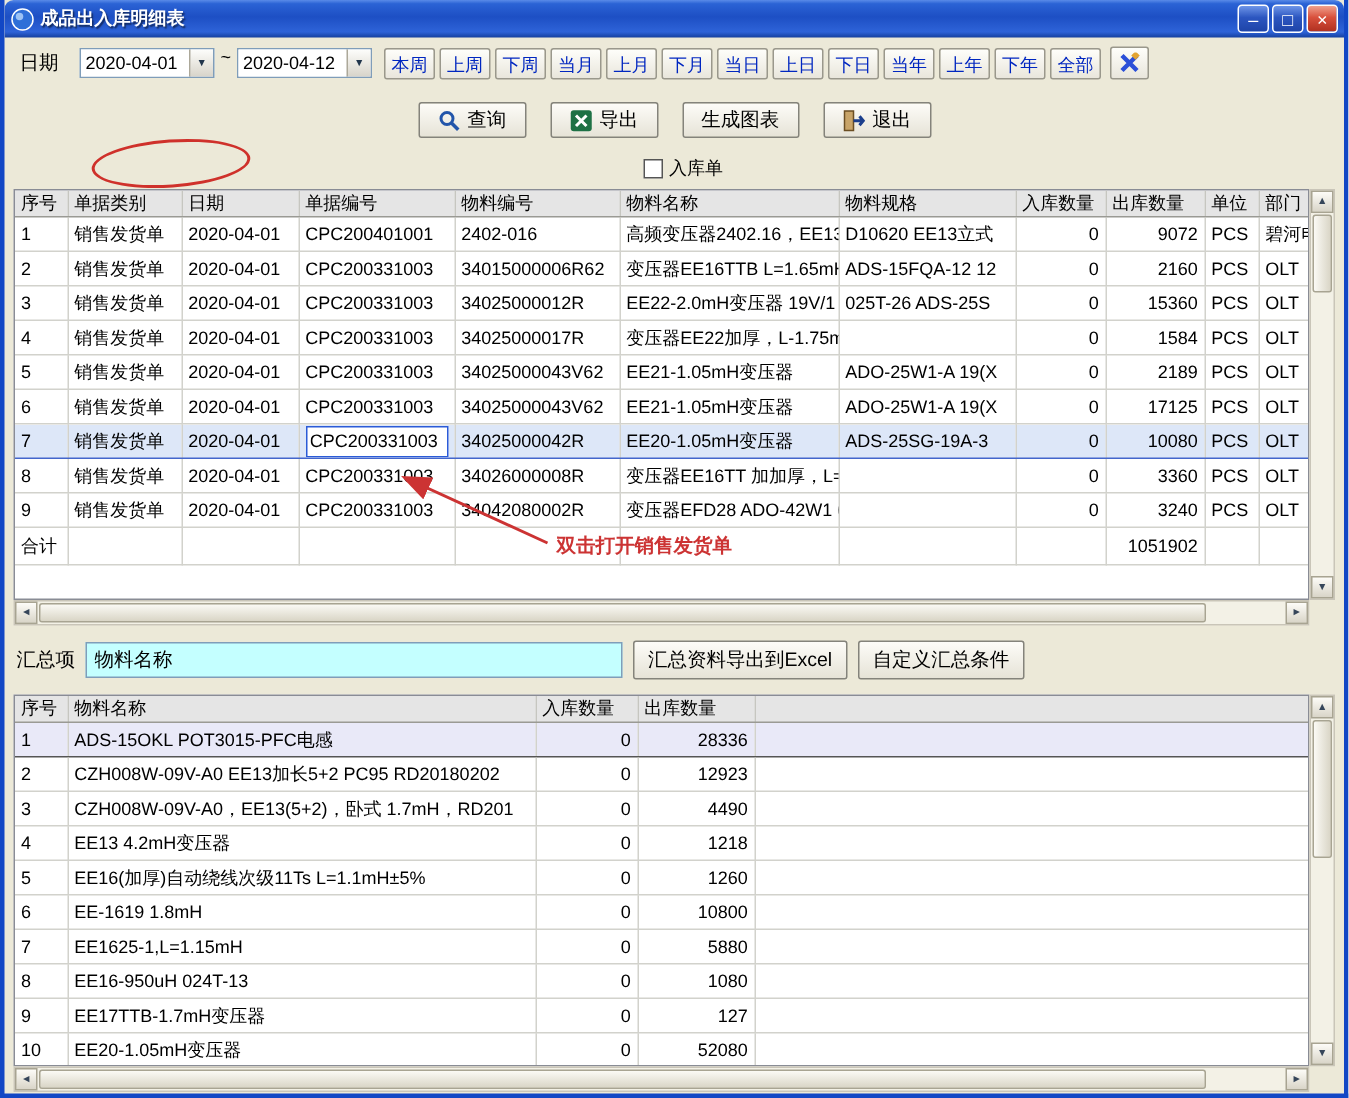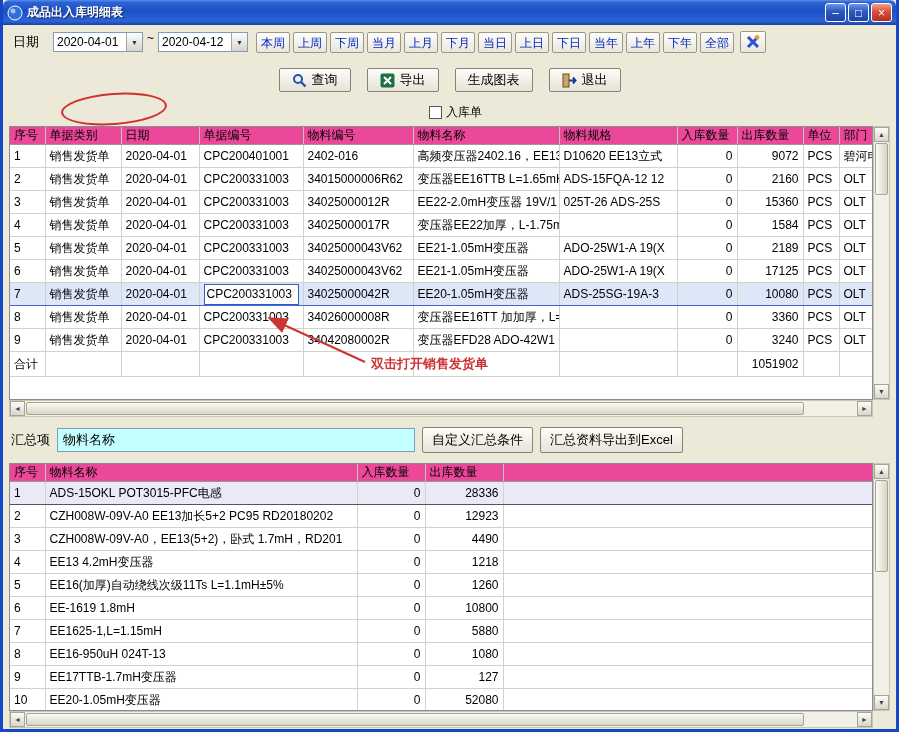--- a/index.html
+++ b/index.html
@@ -50,21 +50,21 @@
   
   .grid-wrap { position:relative; margin:6px 6px 0 6px; }
   .grid-wrap.main { height:291px; }
   .grid-wrap.sum  { height:265px; margin-top:10px; }
   .viewport { width:calc(100% - 17px); overflow:hidden; background:#fff; border:1px solid #898C95; }
   .viewport.main-vp { height:274px; }
   .viewport.sum-vp  { height:248px; }
   table.grid { border-collapse:collapse; table-layout:fixed; font-size:12px; }
   .main-table { width:920px; }
   .sum-table  { width:873px; }
-  .grid th { font-weight:normal; text-align:left; background:#ec4899; height:15px; padding:0 4px;
+  .grid th { font-weight:normal; text-align:left; background:#e5e5e5; height:15px; padding:0 4px;
              border-right:1px solid #C6C6C0; border-bottom:1px solid #9A9A94; white-space:nowrap; overflow:hidden; }
   .grid td { height:23px; padding:0 4px; border-right:1px solid #D2D2CC; border-bottom:1px solid #D2D2CC;
              white-space:nowrap; overflow:hidden; background:#fff; }
   .main-table td:nth-child(8), .main-table td:nth-child(9) { text-align:right; }
   .sum-table  td:nth-child(3), .sum-table  td:nth-child(4) { text-align:right; }
   .sum-table td:last-child { border-right:none; }
   .main-table tr.selected td { background:#DDE7F8; border-top:1px solid #4466CC; border-bottom:1px solid #4466CC; }
   .sum-table tr.selected td { background:#E9E9F8; border-top:1px solid #555; border-bottom:1px solid #555; }
   tbody.total td { height:25px; }
   .cell-edit { width:100%; height:21px; border:1px solid #2B5BD7; font:inherit; padding:0 2px; background:#fff; outline:none; }
@@ -366,22 +366,22 @@
       <span class="hthumb"></span>
       <span style="flex:1"></span>
       <span class="sbtn">►</span>
     </div>
     <div class="corner"></div>
   </div>
 
   <div class="sum-controls">
     <span class="sum-label">汇总项</span>
     <input class="sum-input" value="物料名称" style="">
+    <button class="sum-btn">汇总资料导出到Excel</button>
     <button class="sum-btn">自定义汇总条件</button>
-    <button class="sum-btn">汇总资料导出到Excel</button>
   </div>
 
   <div class="grid-wrap sum">
     <div class="viewport sum-vp">
       <table class="grid sum-table">
         <colgroup>
           <col style="width:35px">
             <col style="width:312px">
             <col style="width:68px">
             <col style="width:78px">

